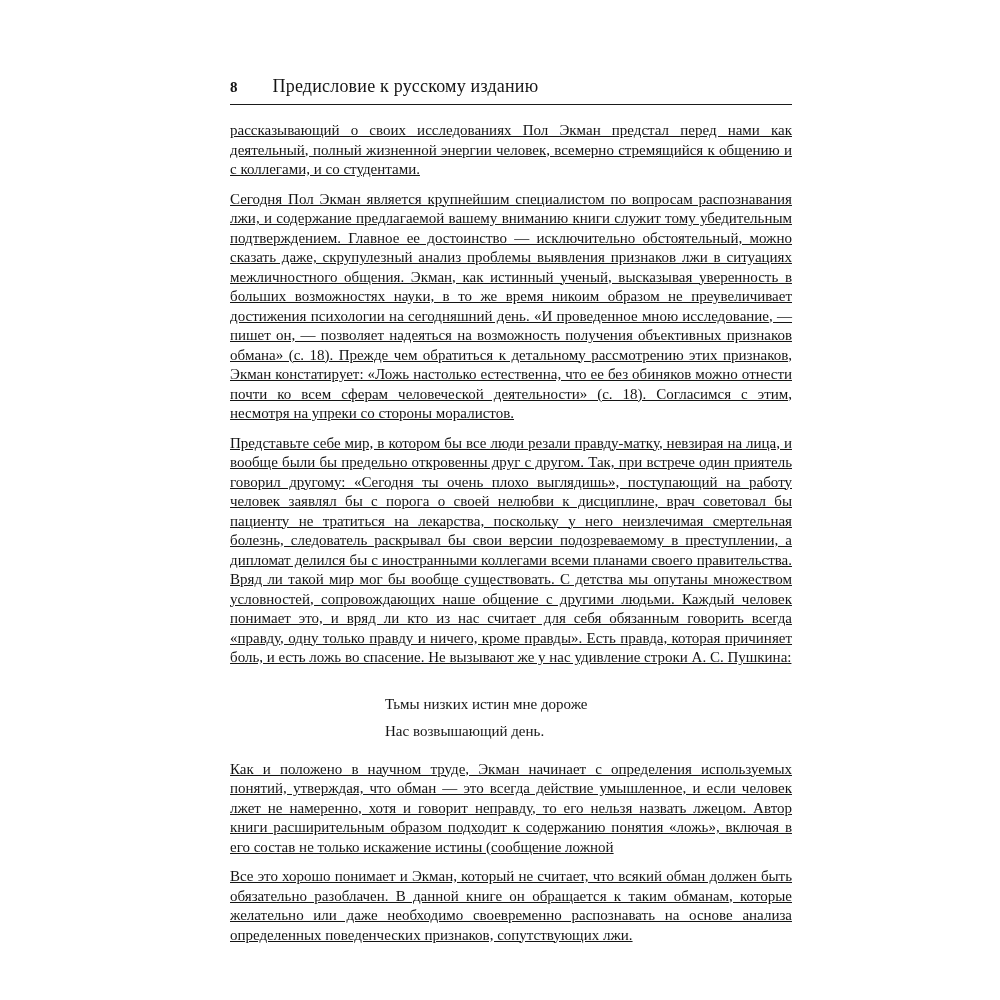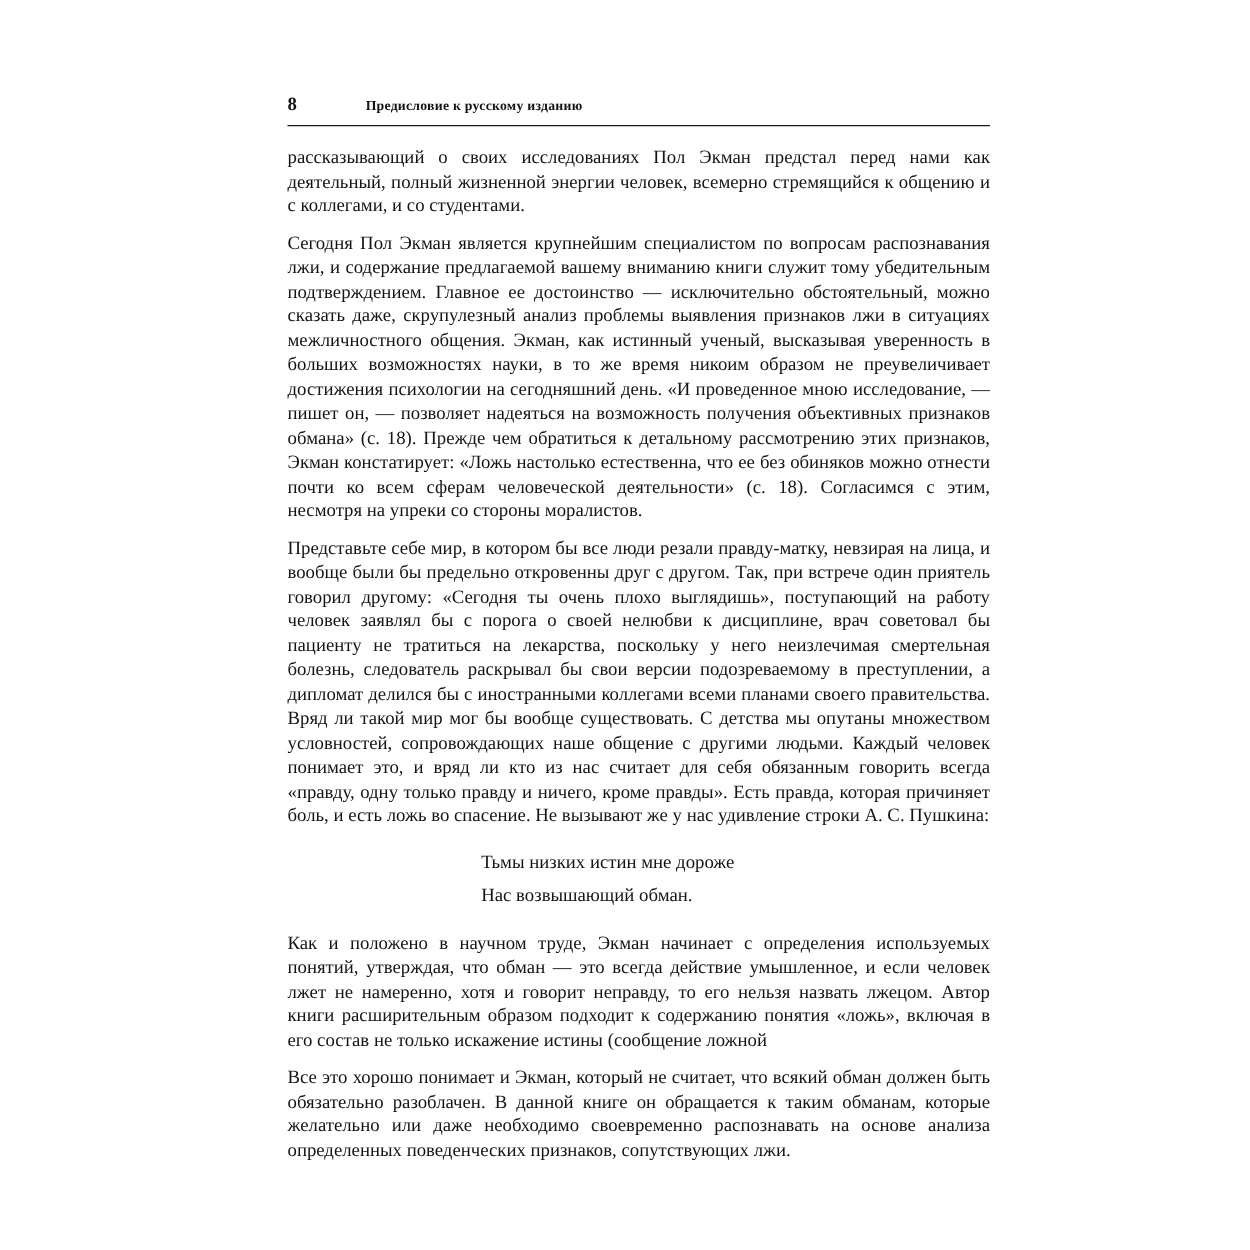--- a/index.html
+++ b/index.html
@@ -32,34 +32,34 @@
     border-bottom: 1.5px solid #1a1a1a;
     padding-bottom: 7px;
     margin-bottom: 16px;
   }
   .page-number {
     font-weight: bold;
     font-size: 15px;
     margin-right: 35px;
   }
   .header-title {
-    font-weight: bold;
-    font-size: 11px;
+    font-weight: normal;
+    font-size: 18px;
     letter-spacing: 0.2px;
-    margin-left: 20px;
   }
   .body-text p {
     margin: 0 0 10px 0;
     font-size: 15px;
     line-height: 19.5px;
     text-align: justify;
     text-justify: inter-word;
+    text-decoration: underline;
   }
   .verse {
-    margin: 13px 0 15px 155px;
+    margin: 23px 0 15px 155px;
   }
   .verse div {
     font-size: 15px;
     line-height: 27px;
   }
 </style>
 </head>
 <body>
 
 <div class="page">
@@ -72,21 +72,21 @@
 
     <div class="body-text">
       <p>рассказывающий о своих исследованиях Пол Экман предстал перед нами как деятельный, полный жизненной энергии человек, всемерно стремящийся к общению и с коллегами, и со студентами.</p>
 
       <p>Сегодня Пол Экман является крупнейшим специалистом по вопросам распознавания лжи, и содержание предлагаемой вашему вниманию книги служит тому убедительным подтверждением. Главное ее достоинство — исключительно обстоятельный, можно сказать даже, скрупулезный анализ проблемы выявления признаков лжи в ситуациях межличностного общения. Экман, как истинный ученый, высказывая уверенность в больших возможностях науки, в то же время никоим образом не преувеличивает достижения психологии на сегодняшний день. «И проведенное мною исследование, — пишет он, — позволяет надеяться на возможность получения объективных признаков обмана» (с. 18). Прежде чем обратиться к детальному рассмотрению этих признаков, Экман констатирует: «Ложь настолько естественна, что ее без обиняков можно отнести почти ко всем сферам человеческой деятельности» (с. 18). Согласимся с этим, несмотря на упреки со стороны моралистов.</p>
 
       <p>Представьте себе мир, в котором бы все люди резали правду-матку, невзирая на лица, и вообще были бы предельно откровенны друг с другом. Так, при встрече один приятель говорил другому: «Сегодня ты очень плохо выглядишь», поступающий на работу человек заявлял бы с порога о своей нелюбви к дисциплине, врач советовал бы пациенту не тратиться на лекарства, поскольку у него неизлечимая смертельная болезнь, следователь раскрывал бы свои версии подозреваемому в преступлении, а дипломат делился бы с иностранными коллегами всеми планами своего правительства. Вряд ли такой мир мог бы вообще существовать. С детства мы опутаны множеством условностей, сопровождающих наше общение с другими людьми. Каждый человек понимает это, и вряд ли кто из нас считает для себя обязанным говорить всегда «правду, одну только правду и ничего, кроме правды». Есть правда, которая причиняет боль, и есть ложь во спасение. Не вызывают же у нас удивление строки А. С. Пушкина:</p>
 
       <div class="verse">
         <div>Тьмы низких истин мне дороже</div>
-        <div>Нас возвышающий обман.</div>
+        <div>Нас возвышающий день.</div>
       </div>
 
       <p>Как и положено в научном труде, Экман начинает с определения используемых понятий, утверждая, что обман — это всегда действие умышленное, и если человек лжет не намеренно, хотя и говорит неправду, то его нельзя назвать лжецом. Автор книги расширительным образом подходит к содержанию понятия «ложь», включая в его состав не только искажение истины (сообщение ложной</p>
 
       <p>Все это хорошо понимает и Экман, который не считает, что всякий обман должен быть обязательно разоблачен. В данной книге он обращается к таким обманам, которые желательно или даже необходимо своевременно распознавать на основе анализа определенных поведенческих признаков, сопутствующих лжи.</p>
     </div>
 
   </div>
 </div>
 

